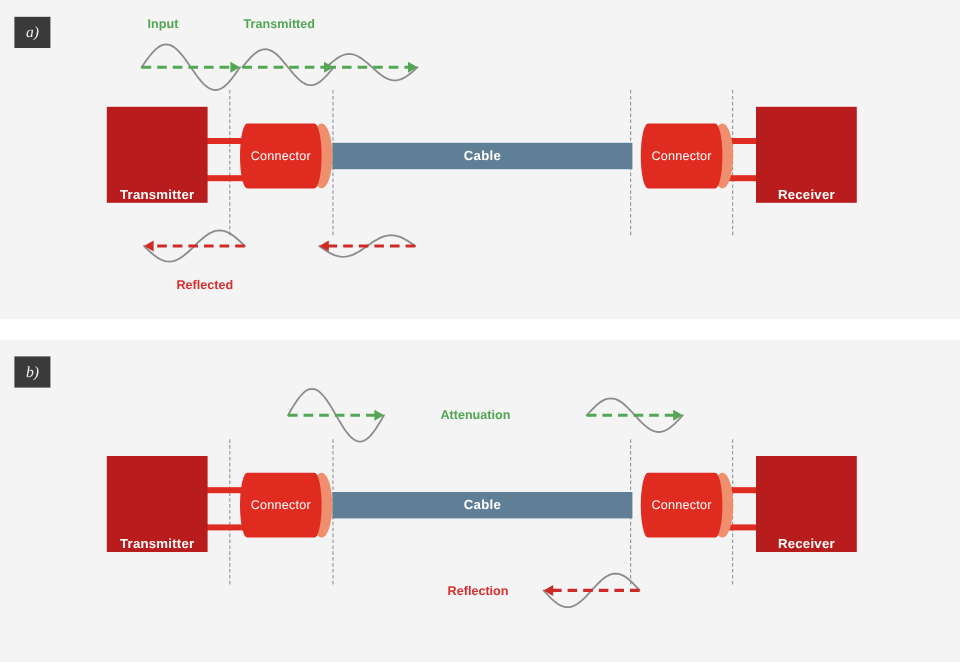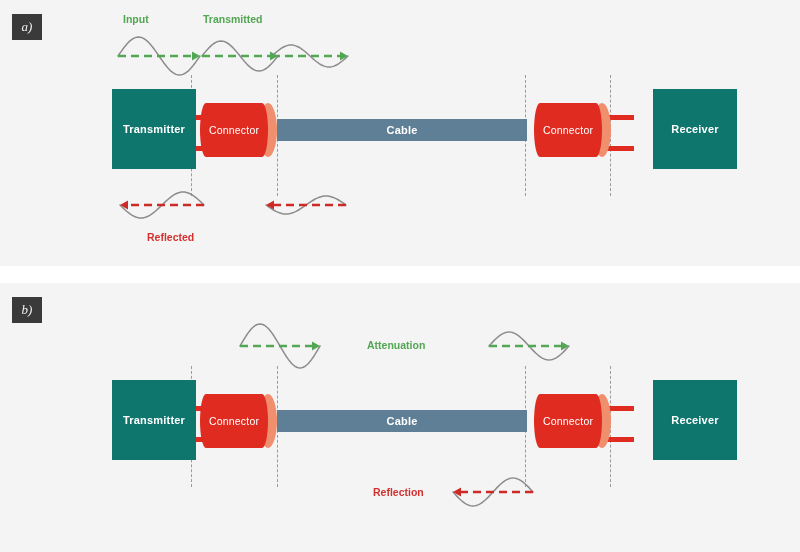--- a/index.html
+++ b/index.html
@@ -47,25 +47,24 @@
     position: absolute;
     left: 0;
     top: 0;
     width: 800px;
     height: 100%;
     overflow: visible;
   }
 
   .box {
     position: absolute;
-    background: #0f766e;
-    display: flex;
-    align-items: center;
-    justify-content: center;
-    margin-left: 23px;
+    background: #b91c1c;
+    display: flex;
+    align-items: flex-end;
+    justify-content: center;
   }
   .box-label {
     color: #ffffff;
     font-size: 11px;
     font-weight: bold;
     letter-spacing: 0.2px;
   }
 
   .cable {
     position: absolute;

